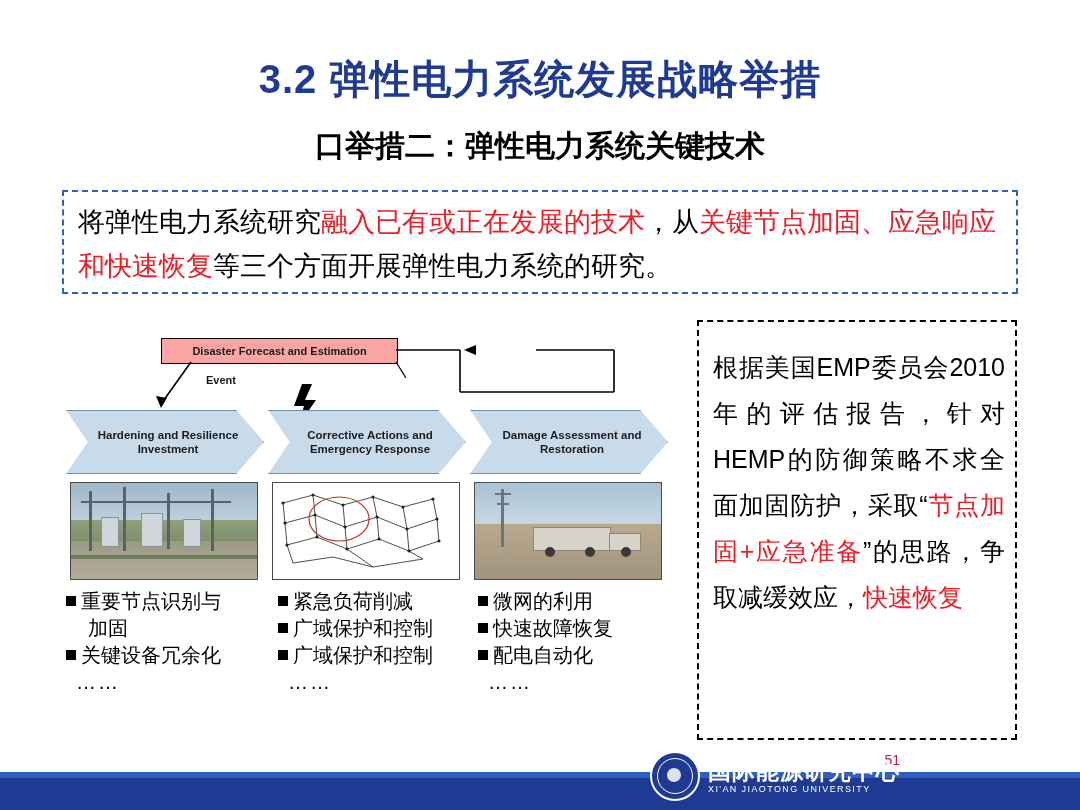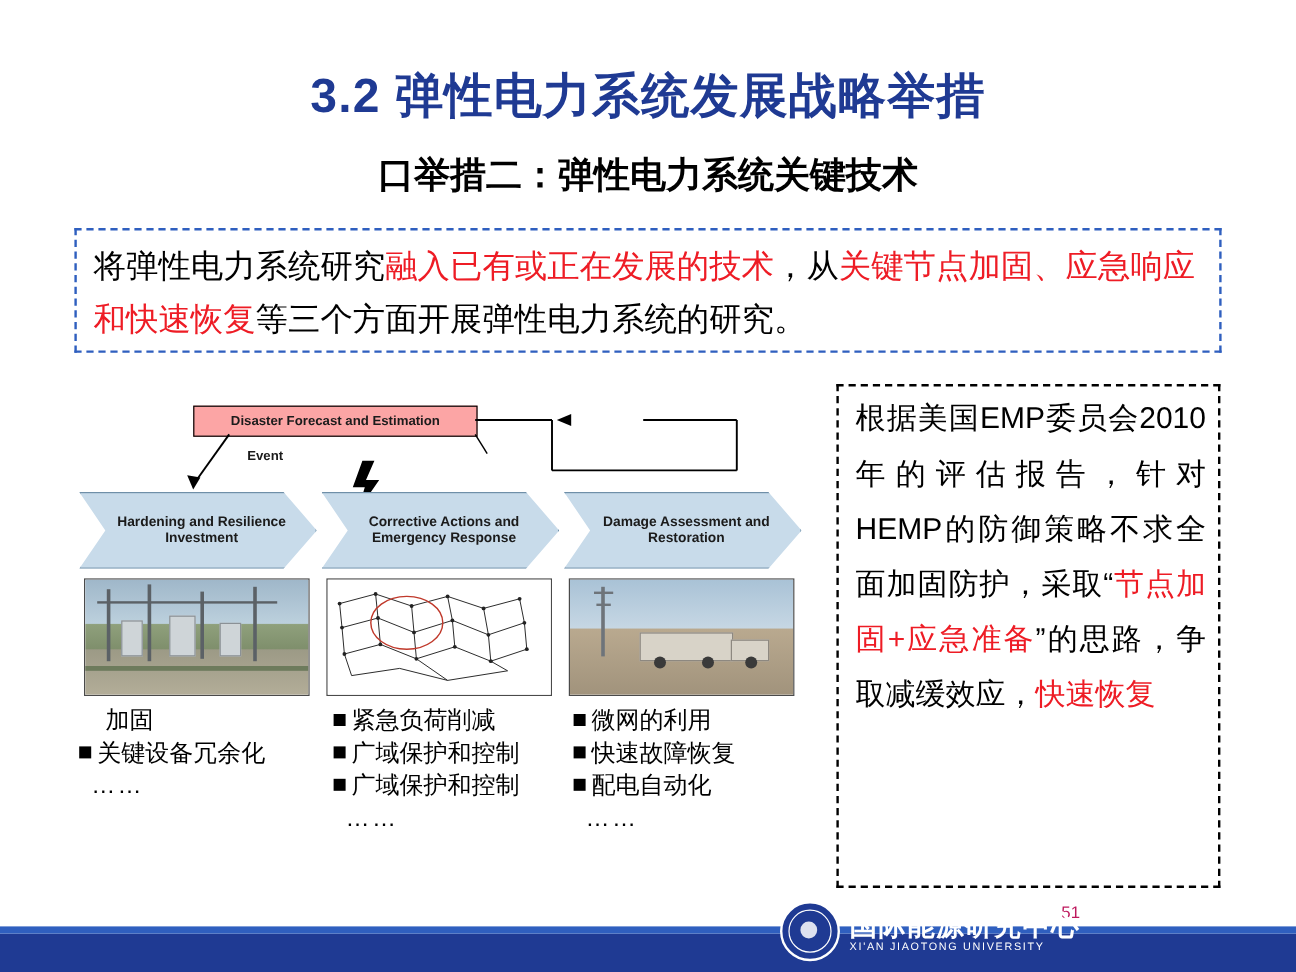--- a/index.html
+++ b/index.html
@@ -187,21 +187,21 @@
   .note-box {
     position: absolute;
     left: 697px; top: 320px;
     width: 320px;
     height: 420px;
     border: 2px dashed #000000;
     box-sizing: border-box;
   }
   .note-text {
     position: absolute;
-    left: 14px; top: 4px;
+    left: 14px; top: 22px;
     width: 292px;
     font-size: 25px;
     line-height: 46px;
     color: #000000;
     text-align: justify;
   }
   
   .page-num {
     position: absolute;
     right: 22px; top: 752px;
@@ -376,20 +376,21 @@
         <div class="truck" style="left:134px; top:50px; width:30px; height:16px;"></div>
         <div class="tower" style="left:70px; top:64px; width:10px; height:10px; border-radius:50%; background:#3a3a3a;"></div>
         <div class="tower" style="left:110px; top:64px; width:10px; height:10px; border-radius:50%; background:#3a3a3a;"></div>
         <div class="tower" style="left:146px; top:64px; width:10px; height:10px; border-radius:50%; background:#3a3a3a;"></div>
       </div>
     </div>
   </div>
 
   <div class="bullets">
     <div class="bcol bcol1">
+      <span class="bline"><span class="sq"></span><span>重要节点识别与</span></span>
       <span class="bline indent"><span>加固</span></span>
       <span class="bline"><span class="sq"></span><span>关键设备冗余化</span></span>
       <span class="bline ellipsis">……</span>
     </div>
     <div class="bcol bcol2">
       <span class="bline"><span class="sq"></span><span>紧急负荷削减</span></span>
       <span class="bline"><span class="sq"></span><span>广域保护和控制</span></span>
       <span class="bline"><span class="sq"></span><span>广域保护和控制</span></span>
       <span class="bline ellipsis">……</span>
     </div>

